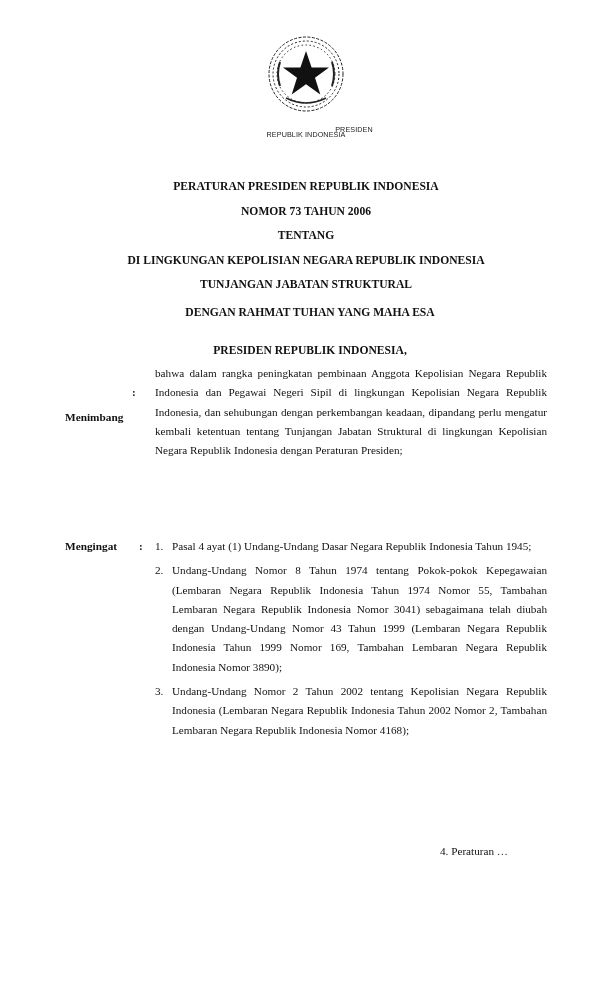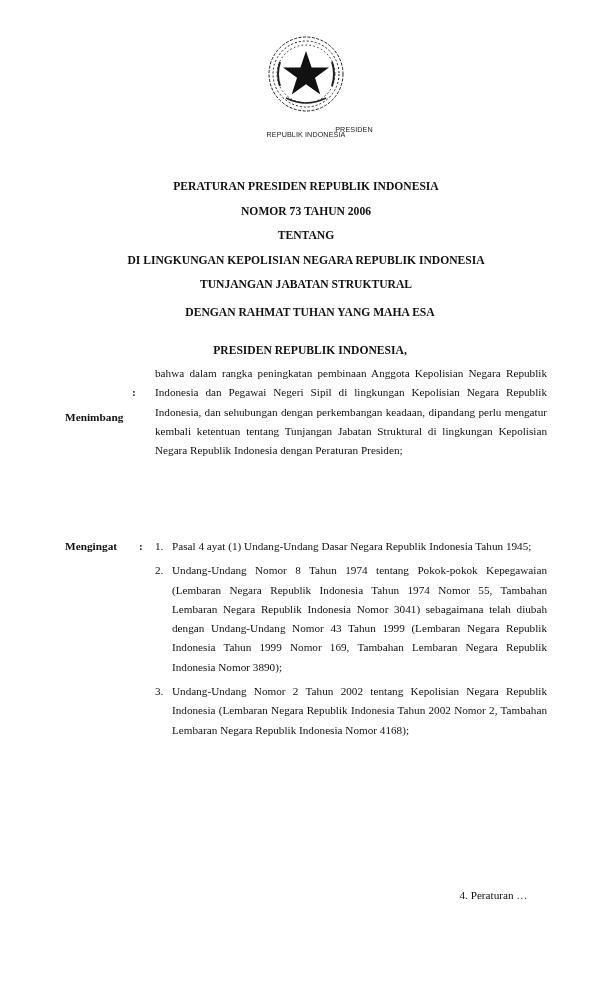--- a/index.html
+++ b/index.html
@@ -33,21 +33,21 @@
     .para { position: absolute; left: 155px; width: 392px; font-size: 11.2px;
             line-height: 19.3px; text-align: justify; }
     .para-menimbang { top: 364px; }
 
     .list { position: absolute; left: 155px; width: 392px; top: 537px; font-size: 11.2px; }
     .list-item { position: relative; padding-left: 17px; line-height: 19.3px;
                  text-align: justify; margin-bottom: 5px; }
     .list-num { position: absolute; left: 0; top: 0; }
 
     .continuation { position: absolute; left: 440px; width: 107px; top: 845px;
-                    text-align: center; font-size: 11.2px; margin-top: 44px; }
+                    text-align: left; font-size: 11.2px; }
   </style>
 </head>
 <body>
 
 <div class="page">
 
   <div class="emblem">
     <svg viewBox="0 0 80 80" xmlns="http://www.w3.org/2000/svg">
       <g fill="none" stroke="#222" stroke-width="1">
         <circle cx="40" cy="40" r="37" stroke-dasharray="3 1.5"></circle>

